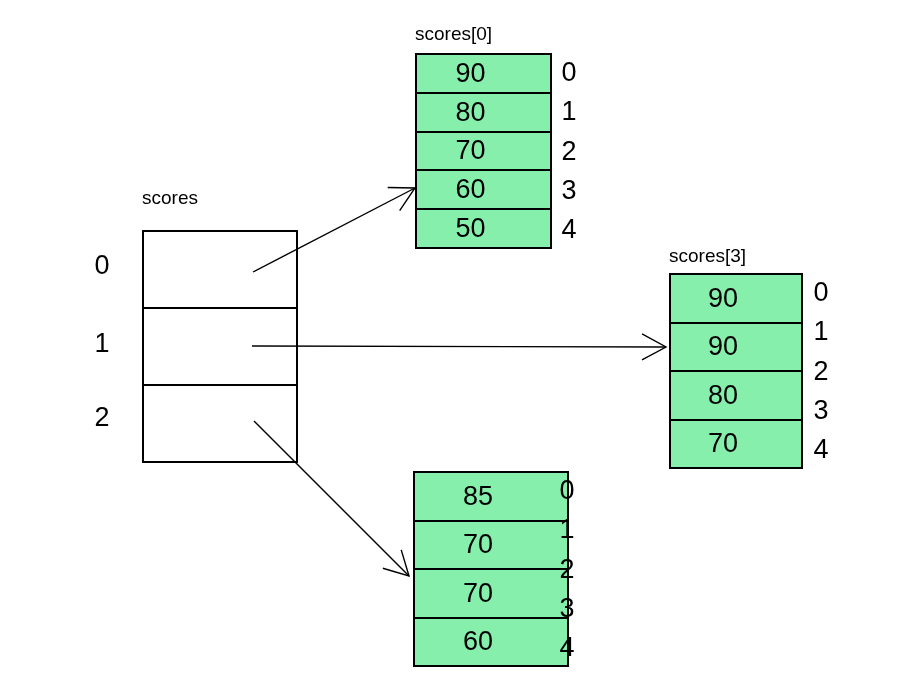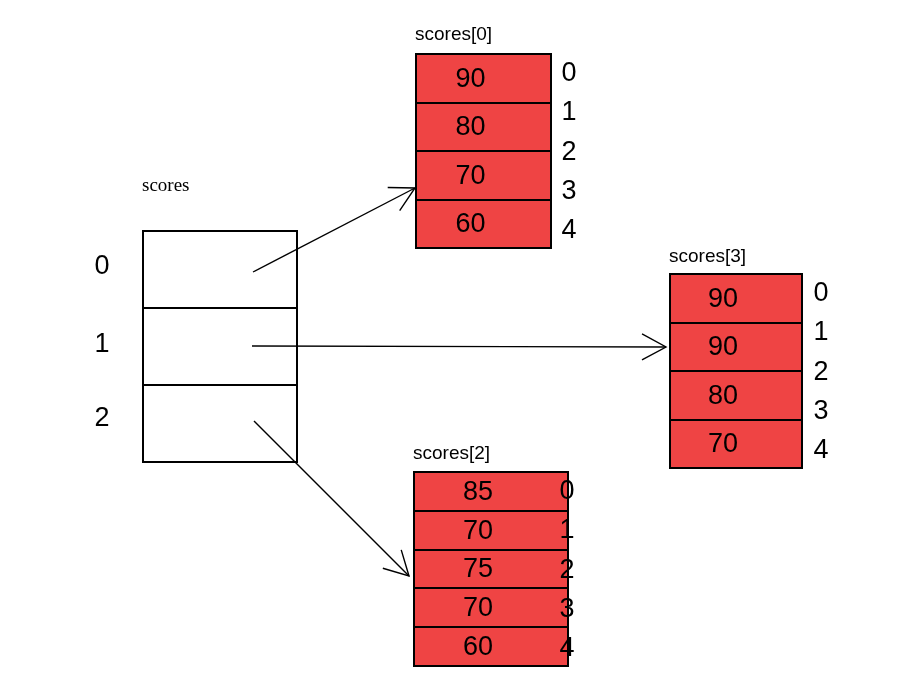--- a/index.html
+++ b/index.html
@@ -32,21 +32,21 @@
   }
   .array-box .slot { flex: 1; border-bottom: 2px solid #000; }
   .array-box .slot:last-child { border-bottom: none; }
 
   
   .vtable {
     position: absolute;
     border: 2px solid #000;
     display: flex;
     flex-direction: column;
-    background: #ef4444;
+    background: #86efac;
   }
   .vtable .cell {
     flex: 1;
     border-bottom: 2px solid #000;
     display: flex;
     align-items: center;
     justify-content: center;
     padding-right: 26px;
     font-size: 27px;
   }
@@ -80,38 +80,39 @@
     left: 0; top: 0;
     width: 915px; height: 684px;
     pointer-events: none;
   }
 </style>
 </head>
 <body>
 
 <div class="canvas">
 
-  <div class="title" style="left:142px; top:170px; width:155px;font-family:Liberation Serif, serif;">scores</div>
+  <div class="title" style="left:142px; top:183px; width:155px;">scores</div>
 
   <div class="main-idx" style="left:85px; top:250px;">0</div>
   <div class="main-idx" style="left:85px; top:328px;">1</div>
   <div class="main-idx" style="left:85px; top:402px;">2</div>
 
   <div class="array-box" style="left:142px; top:230px; width:156px; height:233px;">
     <div class="slot"></div>
     <div class="slot"></div>
     <div class="slot"></div>
   </div>
 
   <div class="title" style="left:415px; top:19px; width:137px;">scores[0]</div>
   <div class="vtable" style="left:415px; top:53px; width:137px; height:196px;">
     <div class="cell">90</div>
     <div class="cell">80</div>
     <div class="cell">70</div>
     <div class="cell">60</div>
+    <div class="cell">50</div>
   </div>
   <div class="idx-col" style="left:556px; top:53px; width:26px; height:196px;">
     <div class="idx">0</div>
     <div class="idx">1</div>
     <div class="idx">2</div>
     <div class="idx">3</div>
     <div class="idx">4</div>
   </div>
 
   <div class="title" style="left:669px; top:241px; width:134px;">scores[3]</div>
@@ -122,25 +123,23 @@
     <div class="cell">70</div>
   </div>
   <div class="idx-col" style="left:808px; top:273px; width:26px; height:196px;">
     <div class="idx">0</div>
     <div class="idx">1</div>
     <div class="idx">2</div>
     <div class="idx">3</div>
     <div class="idx">4</div>
   </div>
 
-  <div class="title" style="left:413px; top:438px; width:134px;">scores[2]</div>
   <div class="vtable" style="left:413px; top:471px; width:156px; height:196px;">
     <div class="cell">85</div>
     <div class="cell">70</div>
-    <div class="cell">75</div>
     <div class="cell">70</div>
     <div class="cell">60</div>
   </div>
   <div class="idx-col" style="left:554px; top:471px; width:26px; height:196px;">
     <div class="idx">0</div>
     <div class="idx">1</div>
     <div class="idx">2</div>
     <div class="idx">3</div>
     <div class="idx">4</div>
   </div>

